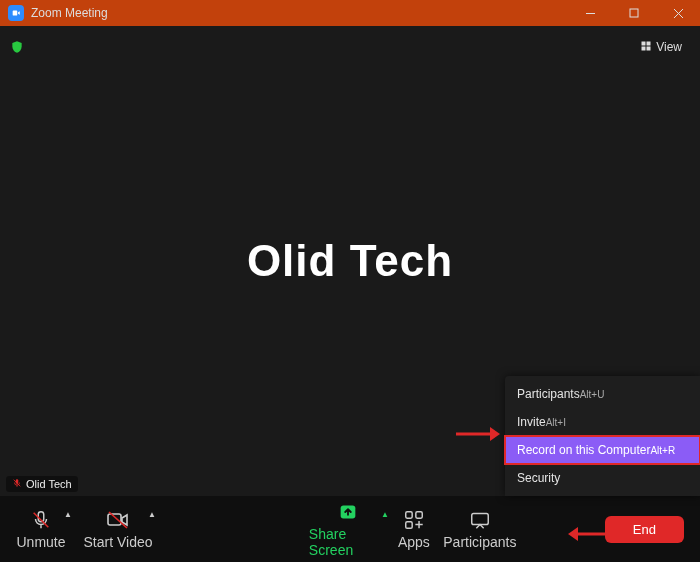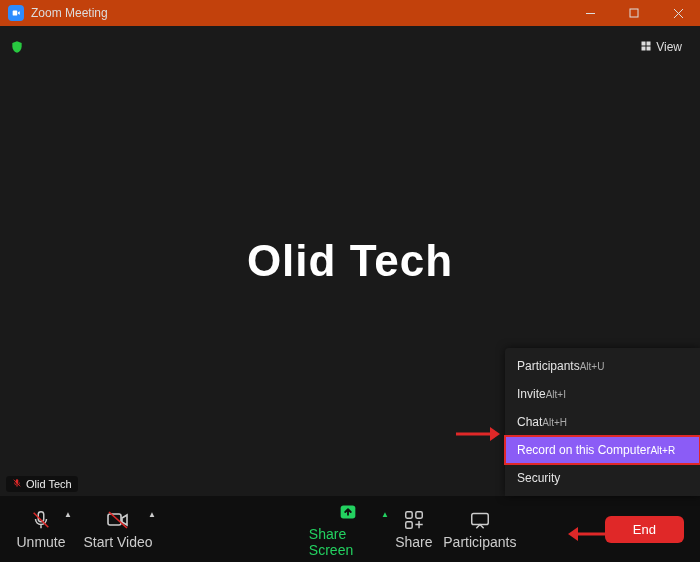--- a/index.html
+++ b/index.html
@@ -269,24 +269,20 @@
 
 <div class="menu">
   <div class="menu-item">
     <span>Participants</span>
     <span class="shortcut">Alt+U</span>
   </div>
   <div class="menu-item">
     <span>Invite</span>
     <span class="shortcut">Alt+I</span>
   </div>
-  <div class="menu-item">
-    <span>Chat</span>
-    <span class="shortcut">Alt+H</span>
-  </div>
   <div class="menu-item selected">
     <span>Record on this Computer</span>
     <span class="shortcut">Alt+R</span>
   </div>
   <div class="menu-item">
     <span>Security</span>
     <span class="shortcut"></span>
   </div>
 </div>
 
@@ -328,21 +324,21 @@
   </div>
   <div class="tool-item apps">
     <span class="icon">
       <svg width="22" height="22" viewBox="0 0 24 24" fill="none" stroke="#ccc" stroke-width="1.6">
           <rect x="3" y="3" width="7" height="7" rx="1.5"></rect>
           <rect x="14" y="3" width="7" height="7" rx="1.5"></rect>
           <rect x="3" y="14" width="7" height="7" rx="1.5"></rect>
           <path d="M17.5 13v8M13.5 17h8"></path>
         </svg>
     </span>
-    <span class="label">Share</span>
+    <span class="label">Apps</span>
   </div>
   <div class="tool-item wb">
     <span class="icon">
       <svg width="22" height="22" viewBox="0 0 24 24" fill="none" stroke="#ccc" stroke-width="1.6">
           <rect x="3" y="5" width="18" height="12" rx="2"></rect>
           <path d="M8 21l4-4 4 4"></path>
         </svg>
     </span>
     <span class="label">Participants</span>
   </div>

